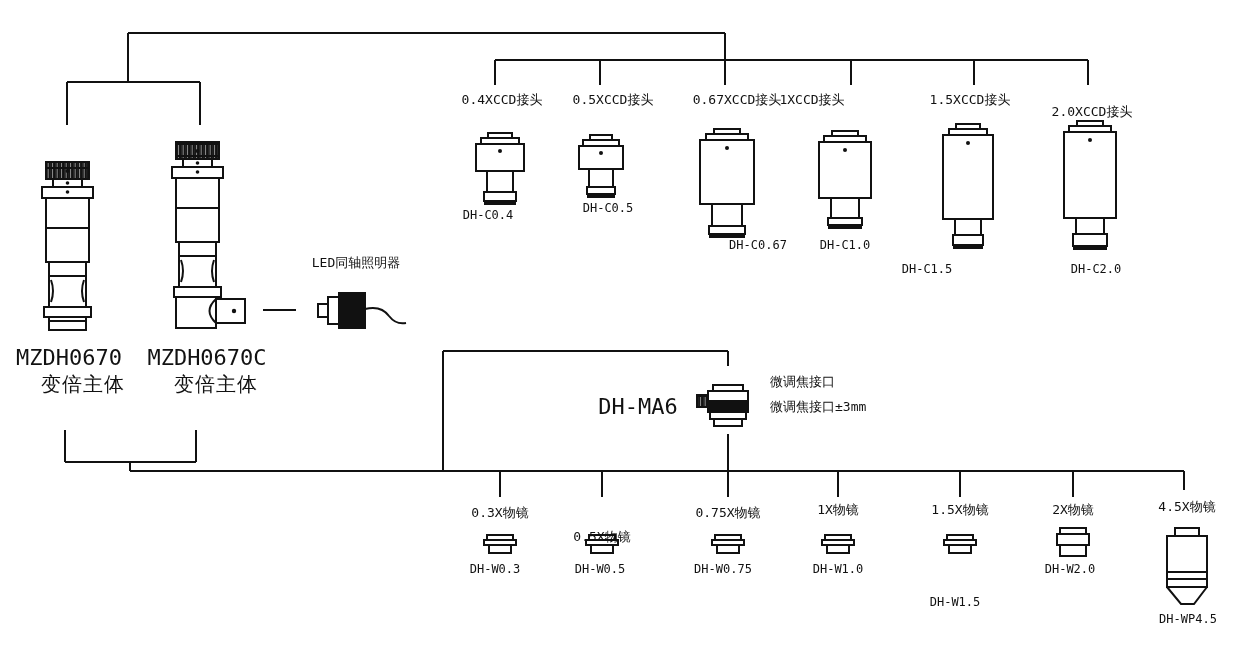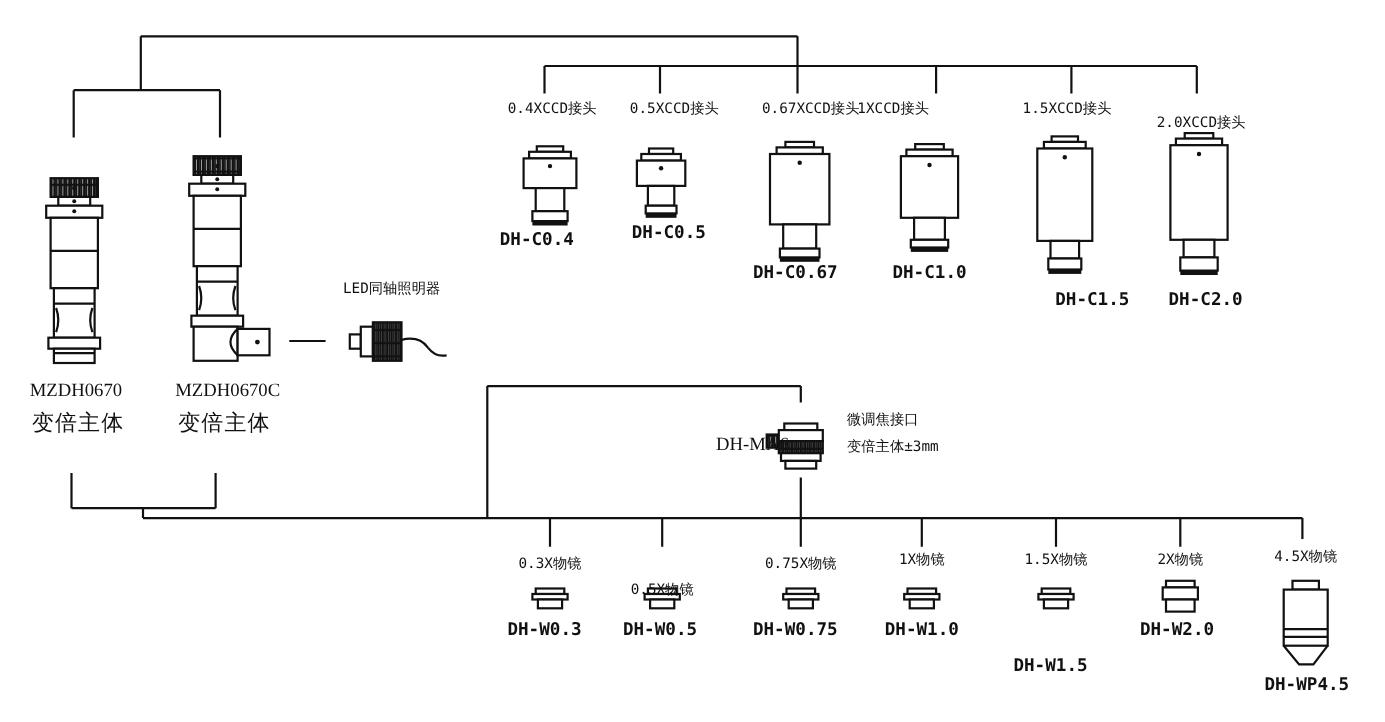--- a/index.html
+++ b/index.html
@@ -7,24 +7,24 @@
          font-family:"DejaVu Sans Mono","Liberation Mono",monospace;color:#111;}
   #art{position:absolute;left:0;top:0;}
   #art rect{fill:#fff;stroke:#111;stroke-width:2;}
   #art .solid{fill:#111;stroke:none;}
   #art .kn{fill:url(#kn);}
   #art .fin{fill:url(#fin);}
   #art line, #art path{stroke:#111;stroke-width:2;fill:none;}
   #art circle{fill:#111;stroke:none;}
   .lb{position:absolute;white-space:nowrap;line-height:1.15;}
   .c{transform:translateX(-50%);}
-  .s16{font-size:16px;font-weight:bold;}
+  .s16{font-size:12px;}
   .s17{font-size:13px;}
-  .s18{font-size:17px;font-family:Liberation Serif, serif;}
-  .s20{font-size:20px;letter-spacing:1px;}
+  .s18{font-size:22px;}
+  .s20{font-size:20px;letter-spacing:1px;margin-left:12px;}
 </style>
 </head>
 <body>
 
 <div id="stage">
 
   <svg id="art" width="1259" height="656" viewBox="0 0 1259 656">
     <defs>
       <pattern id="kn" width="4.5" height="12" patternUnits="userSpaceOnUse">
         <rect x="0" y="0" width="4.5" height="12" fill="#fff" stroke="none"></rect>
@@ -197,35 +197,35 @@
 
   <div class="lb c s17" style="left:502px;top:93px">0.4XCCD接头</div>
   <div class="lb c s17" style="left:613px;top:93px">0.5XCCD接头</div>
   <div class="lb c s17" style="left:737px;top:93px">0.67XCCD接头</div>
   <div class="lb c s17" style="left:812px;top:93px">1XCCD接头</div>
   <div class="lb c s17" style="left:970px;top:93px">1.5XCCD接头</div>
   <div class="lb c s17" style="left:1092px;top:105px">2.0XCCD接头</div>
 
   <div class="lb c s16" style="left:488px;top:209px">DH-C0.4</div>
   <div class="lb c s16" style="left:608px;top:202px">DH-C0.5</div>
-  <div class="lb c s16" style="left:723px;top:239px">DH-C0.67</div>
+  <div class="lb c s16" style="left:758px;top:239px">DH-C0.67</div>
   <div class="lb c s16" style="left:845px;top:239px">DH-C1.0</div>
-  <div class="lb c s16" style="left:993px;top:263px">DH-C1.5</div>
+  <div class="lb c s16" style="left:927px;top:263px">DH-C1.5</div>
   <div class="lb c s16" style="left:1096px;top:263px">DH-C2.0</div>
 
   <div class="lb c s18" style="left:69px;top:345px">MZDH0670</div>
   <div class="lb c s20" style="left:71px;top:373px">变倍主体</div>
   <div class="lb c s18" style="left:207px;top:345px">MZDH0670C</div>
   <div class="lb c s20" style="left:204px;top:373px">变倍主体</div>
 
   <div class="lb c s17" style="left:356px;top:256px">LED同轴照明器</div>
 
-  <div class="lb c s18" style="left:684px;top:394px">DH-MA6</div>
+  <div class="lb c s18" style="left:638px;top:394px">DH-MA6</div>
   <div class="lb s17" style="left:770px;top:375px">微调焦接口</div>
-  <div class="lb s17" style="left:770px;top:400px">变倍主体±3mm</div>
+  <div class="lb s17" style="left:770px;top:400px">微调焦接口±3mm</div>
 
   <div class="lb c s17" style="left:500px;top:506px">0.3X物镜</div>
   <div class="lb c s17" style="left:602px;top:530px">0.5X物镜</div>
   <div class="lb c s17" style="left:728px;top:506px">0.75X物镜</div>
   <div class="lb c s17" style="left:838px;top:503px">1X物镜</div>
   <div class="lb c s17" style="left:960px;top:503px">1.5X物镜</div>
   <div class="lb c s17" style="left:1073px;top:503px">2X物镜</div>
   <div class="lb c s17" style="left:1187px;top:500px">4.5X物镜</div>
 
   <div class="lb c s16" style="left:495px;top:563px">DH-W0.3</div>

